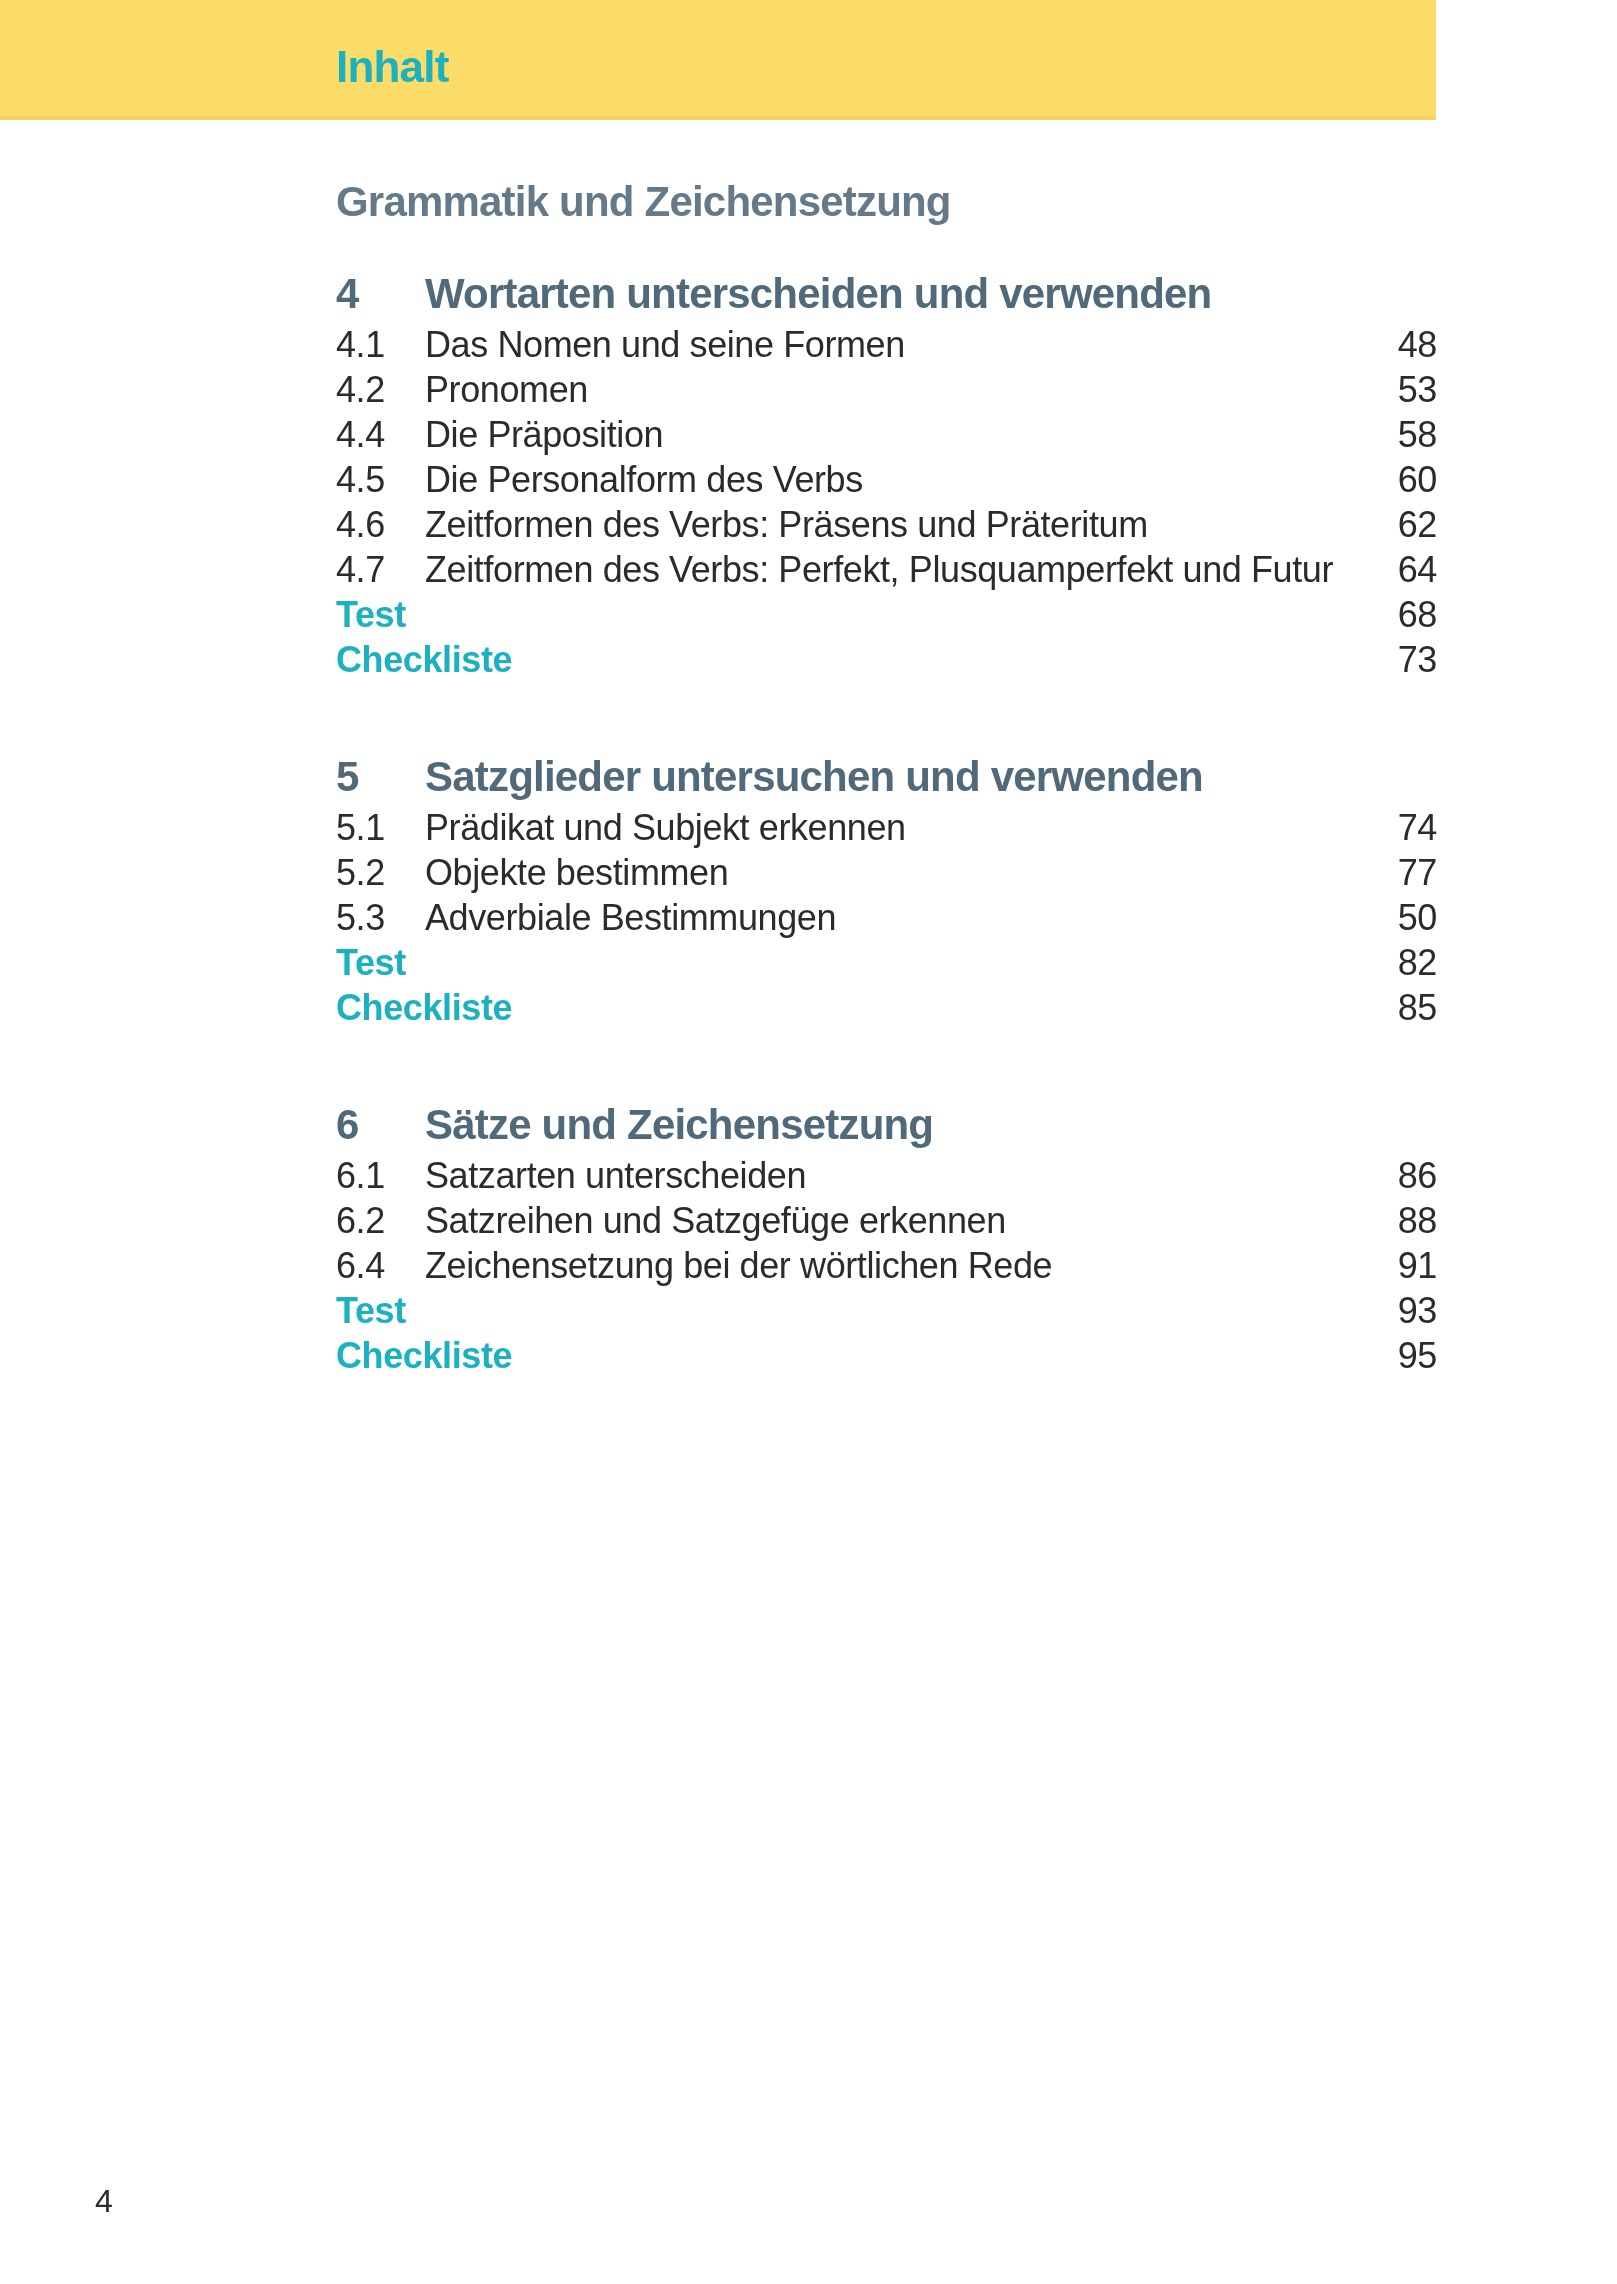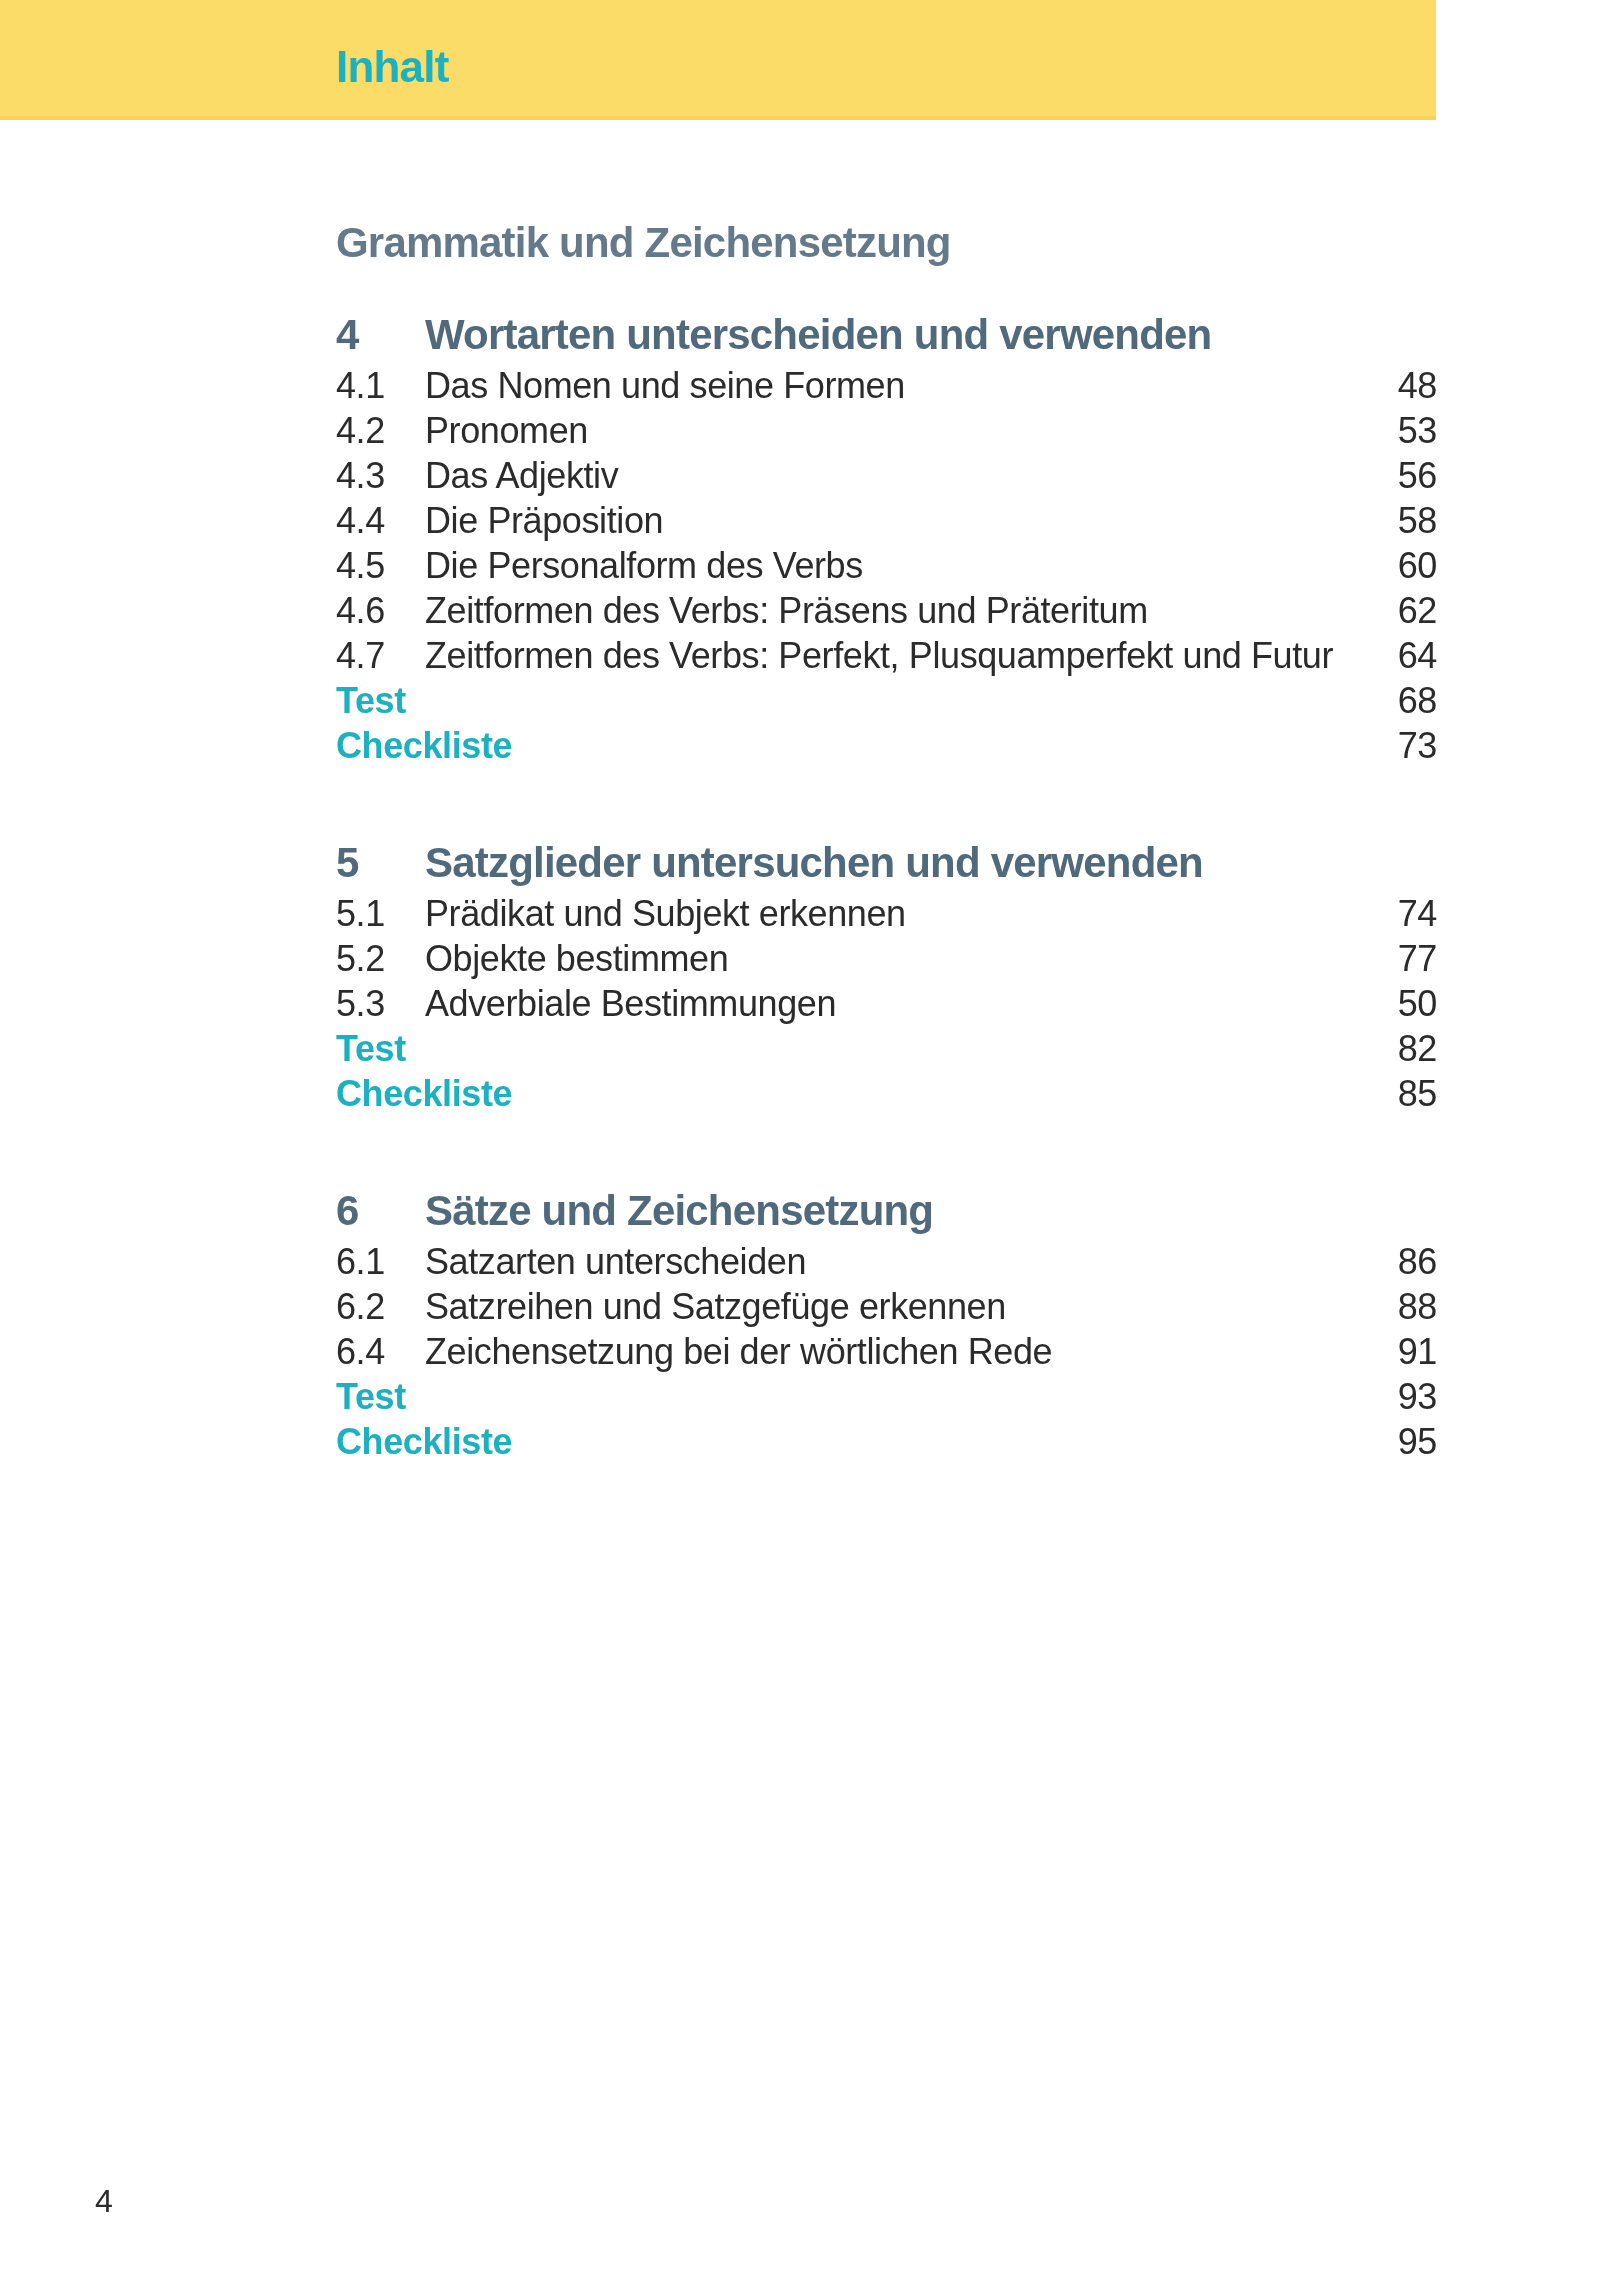--- a/index.html
+++ b/index.html
@@ -36,21 +36,21 @@
     color: #1cb1c1;
   }
   
   .content {
     position: absolute;
     top: 121px;
     left: 336px;
     width: 1101px;
   }
   .section-title {
-    margin: 101px 0 47px 0;
+    margin: 60px 0 47px 0;
     font-size: 42px;
     line-height: 1;
     font-weight: bold;
     letter-spacing: -0.8px;
     color: #64798a;
   }
   .chapter { margin-top: 0; }
   .chapter + .chapter { margin-top: 71px; }
   .chapter-heading {
     display: flex;
@@ -116,25 +116,20 @@
     <span class="label">Das Nomen und seine Formen</span>
     <span class="pagenum">48</span>
   </div>
 
   <div class="row">
     <span class="col-num">4.2</span>
     <span class="label">Pronomen</span>
     <span class="pagenum">53</span>
   </div>
 
-  <div class="row">
-    <span class="col-num">4.3</span>
-    <span class="label">Das Adjektiv</span>
-    <span class="pagenum">56</span>
-  </div>
 
   <div class="row">
     <span class="col-num">4.4</span>
     <span class="label">Die Präposition</span>
     <span class="pagenum">58</span>
   </div>
 
   <div class="row">
     <span class="col-num">4.5</span>
     <span class="label">Die Personalform des Verbs</span>

